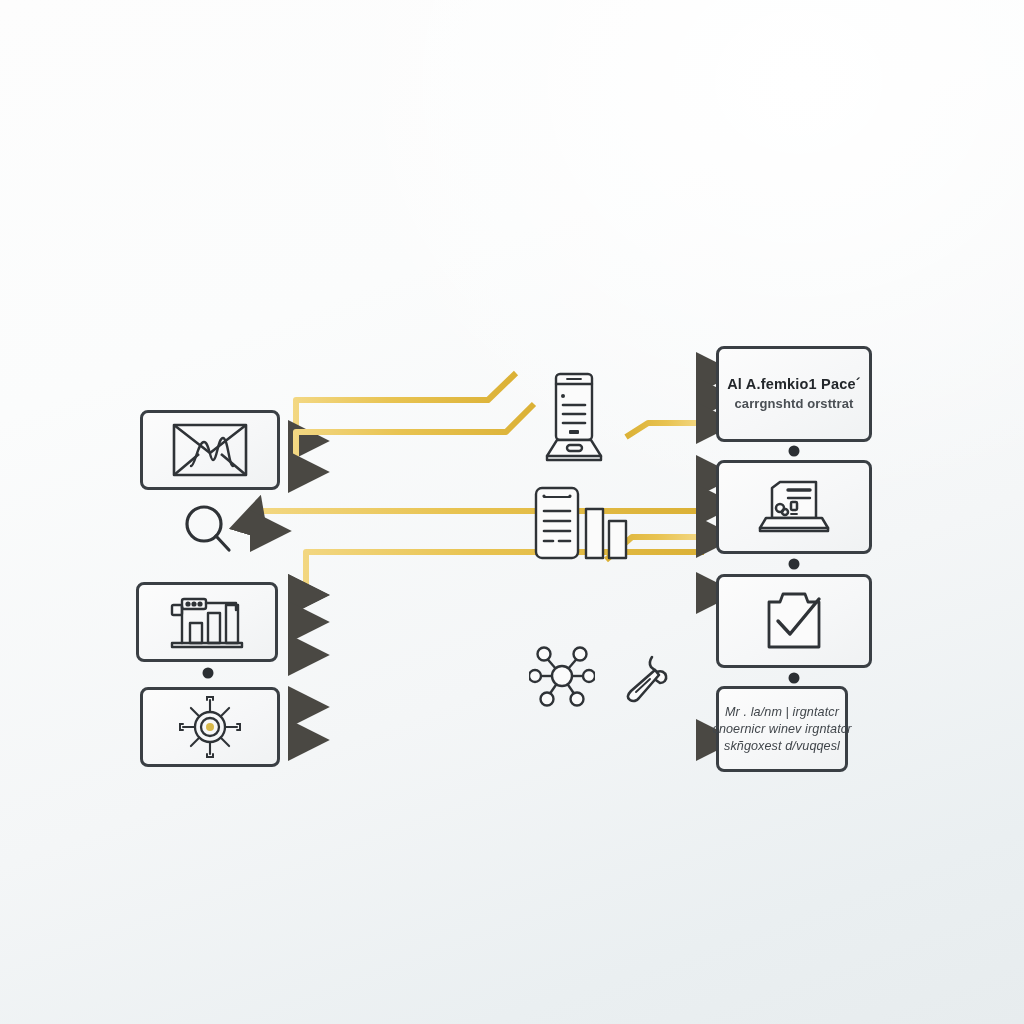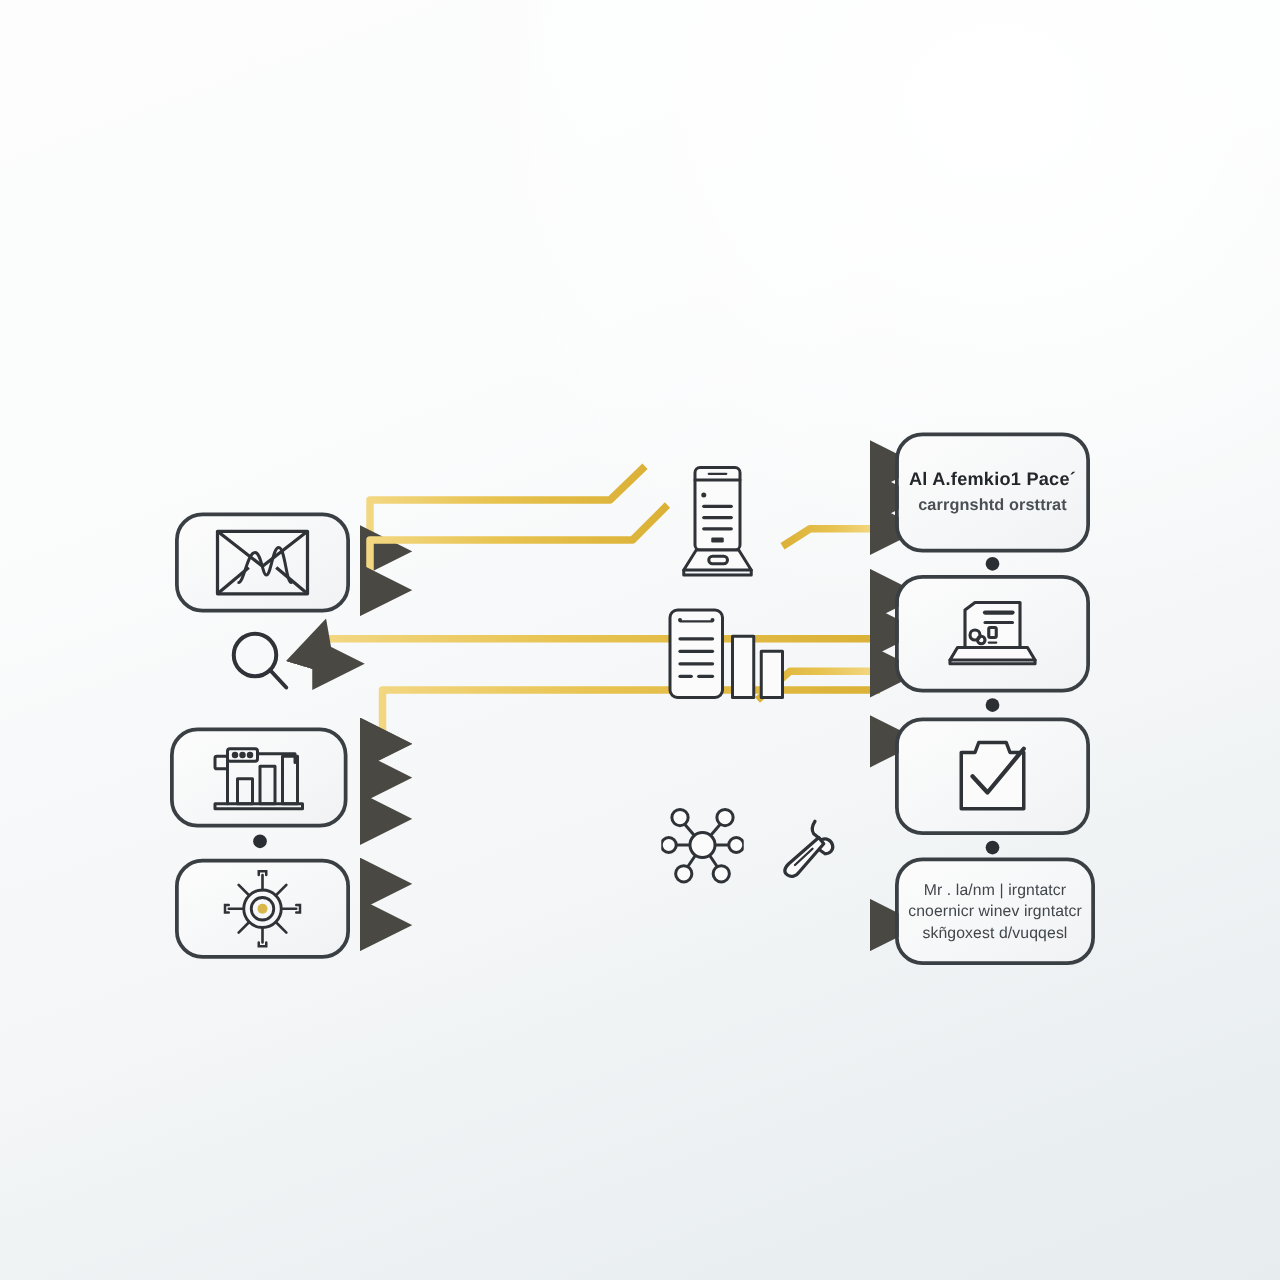--- a/index.html
+++ b/index.html
@@ -21,21 +21,21 @@
     position: absolute;
     inset: 0;
     width: 1024px;
     height: 1024px;
     display: block;
   }
   .node-box {
     position: absolute;
     box-sizing: border-box;
     border: 3px solid #3a3f44;
-    border-radius: 22px;
+    border-radius: 8px;
     background: linear-gradient(150deg, #fcfcfc 0%, #f6f7f8 55%, #f0f2f3 100%);
     display: flex;
     align-items: center;
     justify-content: center;
     flex-direction: column;
   }
   .text-node {
     padding: 8px 14px;
     text-align: center;
     color: #2f3337;
@@ -281,19 +281,19 @@
 
   <div class="node-box" style="left:716px; top:574px; width:156px; height:94px;">
     <span class="icon-holder">
       <svg width="62" height="62" viewBox="0 0 62 62" fill="none" stroke="#2f3337" stroke-width="2.8" stroke-linejoin="round" stroke-linecap="round">
         <path d="M6 12 L17 12 L20 4 L42 4 L45 12 L56 12 L56 57 L6 57 Z" fill="#fbfbfb"></path>
         <path d="M15 31 L27 44 L56 9" stroke-width="3.4"></path>
       </svg>
     </span>
   </div>
 
-  <div class="node-box text-node" style="left:716px; top:686px; width:160px; height:86px;">
+  <div class="node-box text-node" style="left:716px; top:686px; width:132px; height:86px;font-style:italic;">
     <span class="text-line body">Mr . la/nm | irgntatcr</span>
     <span class="text-line body">cnoernicr winev irgntatcr</span>
     <span class="text-line body">skñgoxest d/vuqqesl</span>
   </div>
 
 </div>
 
 </body></html>

